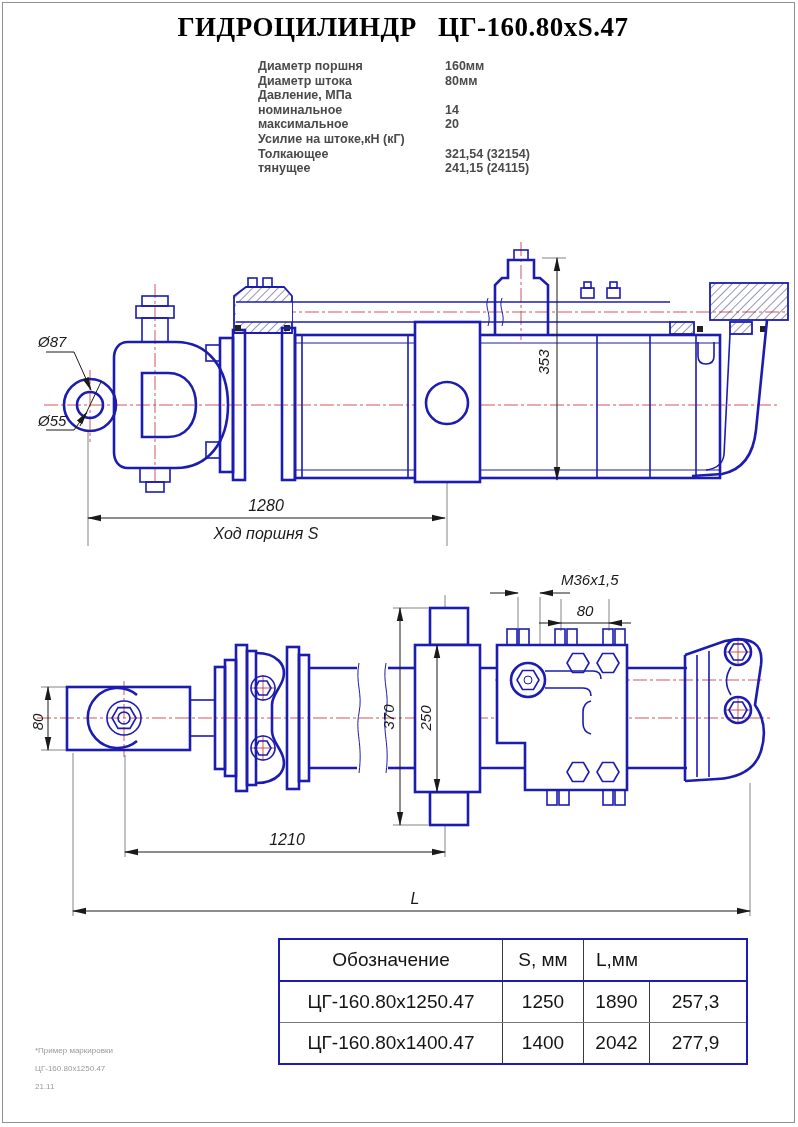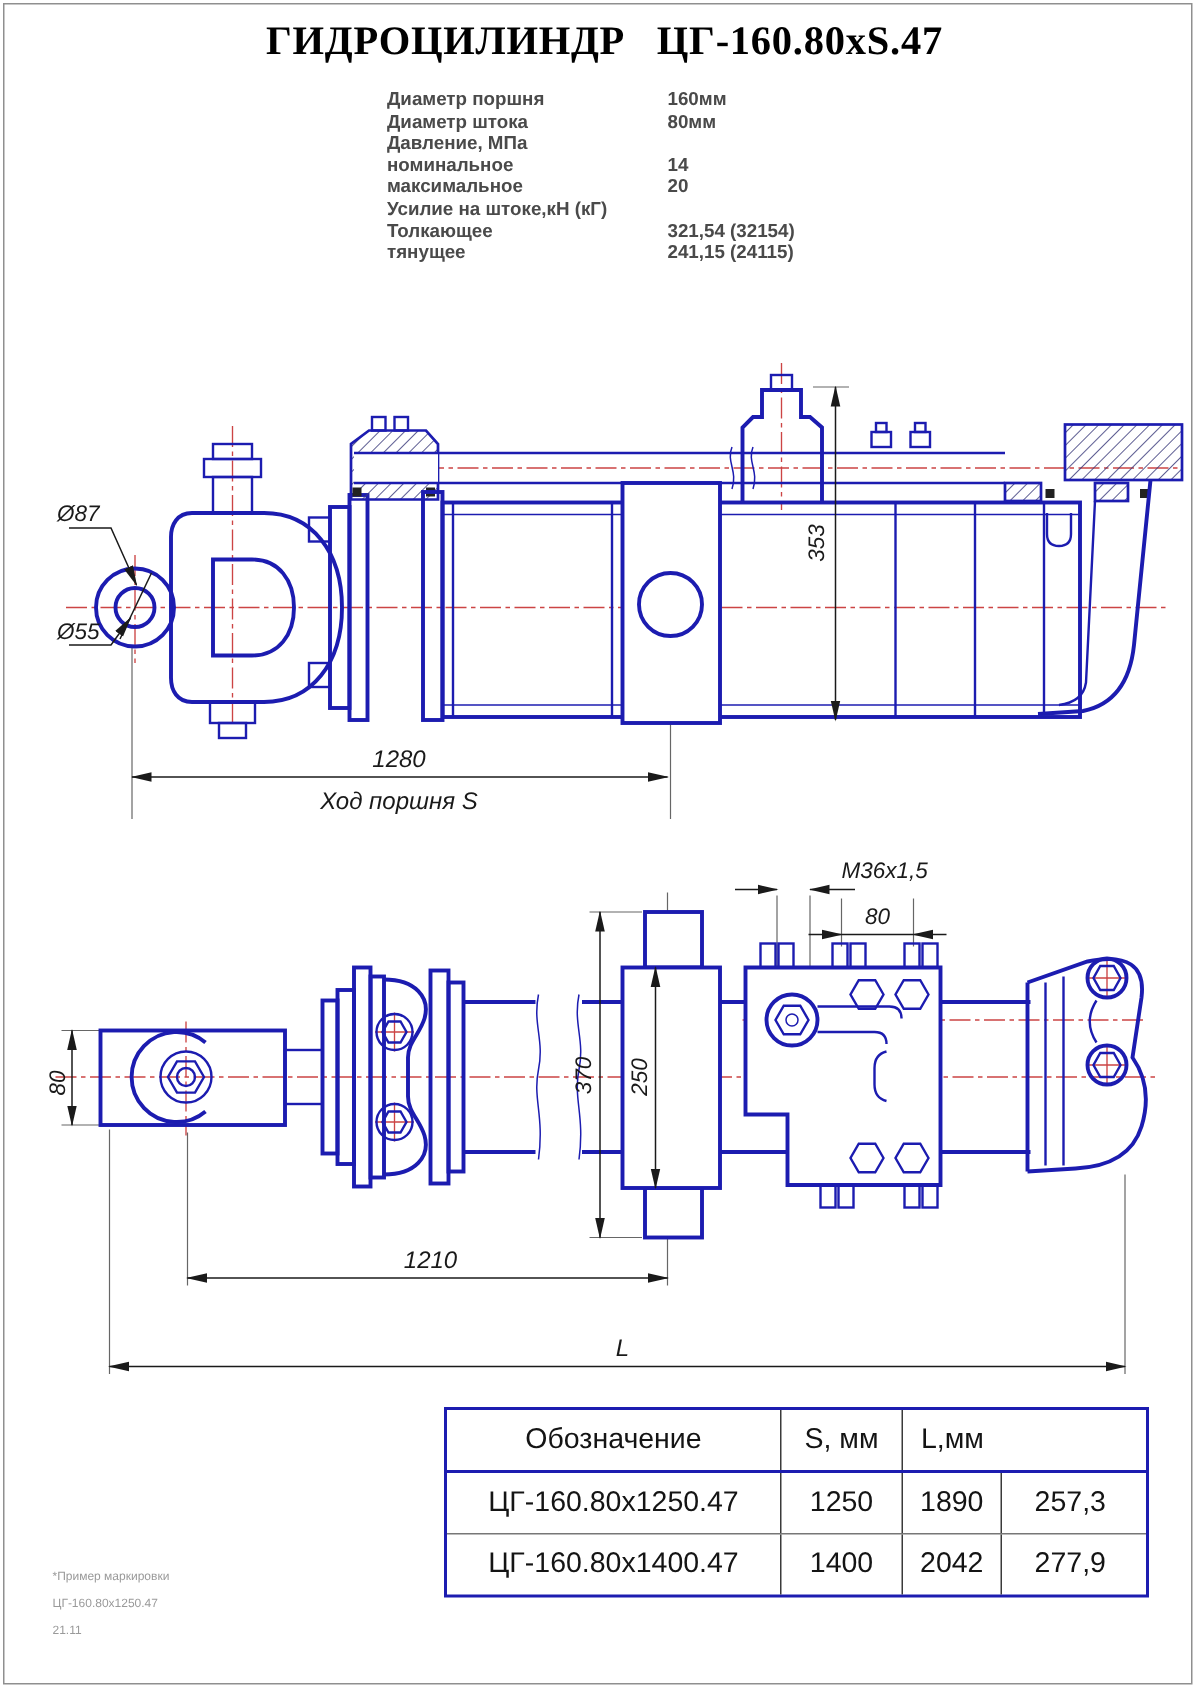--- a/index.html
+++ b/index.html
@@ -19,21 +19,21 @@
   .bw{fill:#fff;stroke:#1c1cb0;stroke-width:2.6;}
   .hatch{fill:url(#h1);stroke:#1c1cb0;stroke-width:1.8;}
   .cl{fill:none;stroke:#cc4444;stroke-width:.9;stroke-dasharray:14 3 3 3;}
   .clx{fill:none;stroke:#cc4444;stroke-width:.9;}
   .ext{fill:none;stroke:#666;stroke-width:.8;}
   .dim{fill:none;stroke:#1a1a1a;stroke-width:1;}
   .ldr{fill:none;stroke:#1a1a1a;stroke-width:1;}
   .seal{fill:#222;stroke:none;}
   .dimtext{font-family:"Liberation Sans",sans-serif;font-style:italic;font-size:15px;fill:#1a1a1a;}
   .dimtext.big{font-size:16px;}
-  .table{position:absolute;left:278px;top:938px;width:466px;border:2.5px solid #1c1cb0;background:#fff;margin-left:18px;}
+  .table{position:absolute;left:278px;top:938px;width:466px;border:2.5px solid #1c1cb0;background:#fff;}
   .trow{display:grid;grid-template-columns:223px 81px 66px 91px;}
   .trow.head{border-bottom:2.5px solid #1c1cb0;}
   .trow.r2{border-top:1px solid #777;}
   .tcell{height:40px;display:flex;align-items:center;justify-content:center;
          font-size:19px;color:#141414;border-right:1.5px solid #3a3a3a;}
   .tcell:last-child{border-right:none;}
   .footnote{position:absolute;left:35px;top:1018px;font-size:8px;color:#9a9a9a;line-height:18px;margin-top:24px;}
 </style>
 </head>
 <body>

